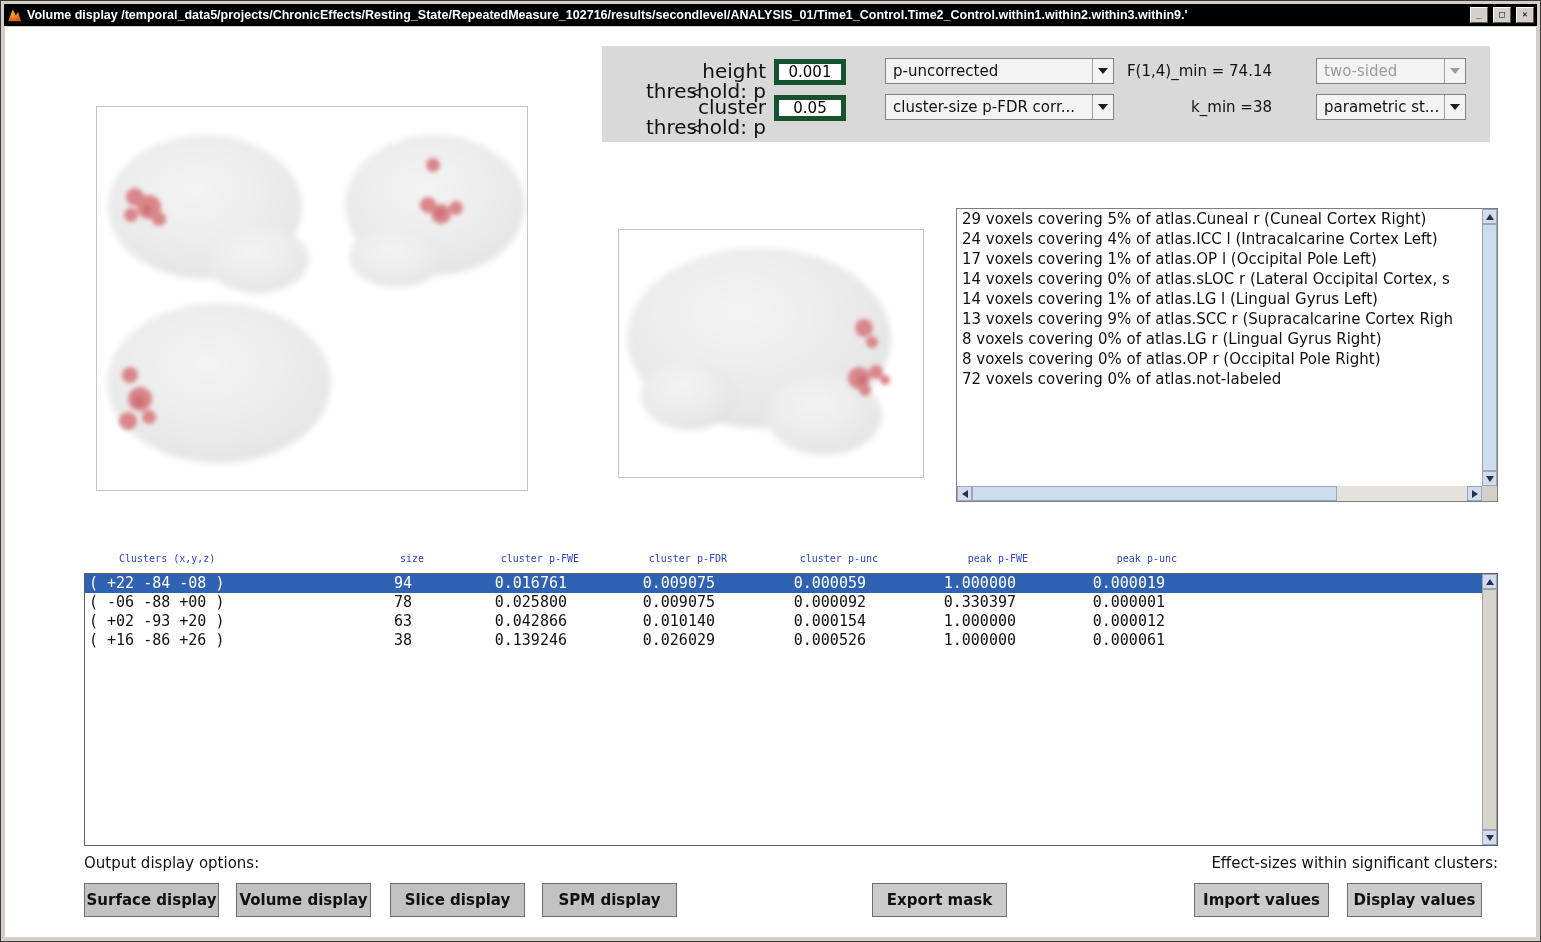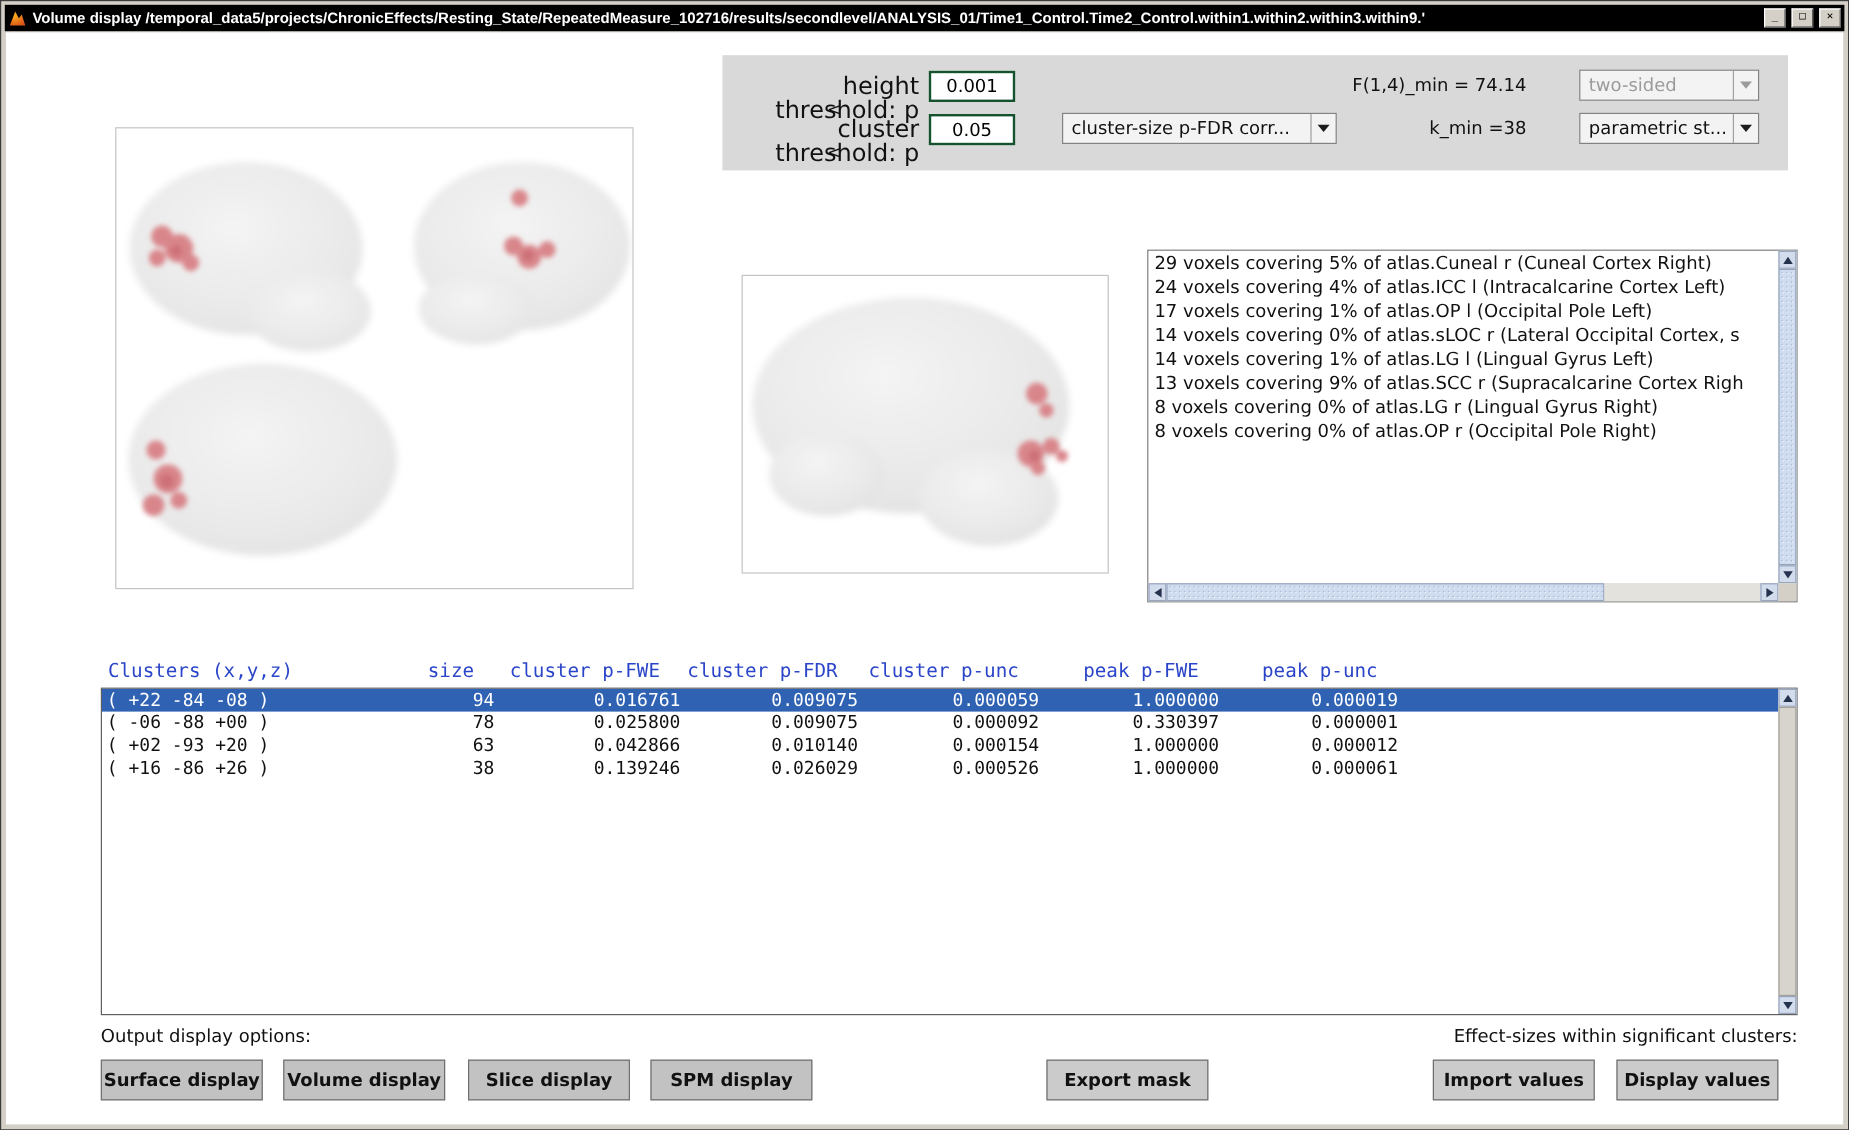--- a/index.html
+++ b/index.html
@@ -22,21 +22,21 @@
              font-family:"DejaVu Sans Mono", monospace; }
   
   .content { position:absolute; left:4px; top:26px; right:4px; bottom:4px; background:#fff; }
   .content > * { position:absolute; }
   
   .panel { left:597px; top:19px; width:888px; height:96px; background:#d9d9d9; }
   .panel > * { position:absolute; }
   .plabel { left:0; width:164px; text-align:right; height:20px; line-height:20px;
             font-size:20px; color:#111; }
   .lt { left:85px; width:16px; text-align:center; font-size:14px; color:#111; }
-  .tin { left:172px; width:72px; height:26px; background:#fff; border:2px solid #14532d;
+  .tin { left:172px; width:72px; height:26px; background:#fff; border:5px solid #14532d;
          text-align:center; font-size:15px; font-family:"DejaVu Sans", sans-serif; }
   .dd { left:283px; width:229px; height:26px; background:#f3f3f3; border:1px solid #828282;
         display:flex; align-items:center; cursor:default; }
   .dd-label { flex:1; padding:0 7px; font-size:15px; white-space:nowrap; overflow:hidden; color:#111; }
   .dd-arrowbox { width:21px; height:100%; border-left:1px solid #a0a0a0;
                  display:flex; align-items:center; justify-content:center; flex:none; }
   .dd-tri { width:0; height:0; border-style:solid; border-width:6px 5px 0 5px;
             border-color:#1c1c1c transparent transparent transparent; }
   .dd.disabled .dd-label { color:#9b9b9b; }
   .dd.disabled .dd-tri { border-color:#9b9b9b transparent transparent transparent; }
@@ -67,22 +67,22 @@
       background-size:4px 4px; background-position:0 0,1px 1px; }
   .sb-thumb.grow { flex:1; }
   .sb-track { flex:1; background:#e4e2dd; }
   .sb-corner { position:absolute; right:0; bottom:0; width:15px; height:15px; background:#d4d0c8; }
   .tri { width:0; height:0; border-style:solid; }
   .tri-up    { border-width:0 4px 6px 4px; border-color:transparent transparent #24324e transparent; }
   .tri-down  { border-width:6px 4px 0 4px; border-color:#24324e transparent transparent transparent; }
   .tri-left  { border-width:4px 6px 4px 0; border-color:transparent #24324e transparent transparent; }
   .tri-right { border-width:4px 0 4px 6px; border-color:transparent transparent transparent #24324e; }
   
-  .theader { left:63px; top:520px; width:1398px; height:24px; display:flex;
-             font-family:"DejaVu Sans Mono", monospace; font-size:16px; line-height:24px;
+  .theader { left:92px; top:520px; width:1398px; height:24px; display:flex;
+             font-family:"DejaVu Sans Mono", monospace; font-size:10px; line-height:24px;
              color:#2b45c8; white-space:nowrap; }
   .tablebox { left:79px; top:546px; width:1414px; height:273px; background:#fff;
               border:1px solid #5f5f5f; }
   .trows { position:absolute; left:0; top:0; right:15px; bottom:0; overflow:hidden; }
   .trow { display:flex; height:19px; line-height:19px;
           font-family:"DejaVu Sans Mono", monospace; font-size:15px; color:#111;
           white-space:nowrap; cursor:default; }
   .trow.selected { background:#2f62b2; color:#fff; }
   .c0 { width:240px; padding-left:4px; text-align:left; }
   .theader .c0 { padding-left:22px; }
@@ -116,20 +116,26 @@
     <span class="win-btn">□</span>
     <span class="win-btn">✕</span>
   </div>
 
   <div class="content">
 
     <div class="panel">
       <span class="plabel" style="top:15px">height threshold: p</span>
       <span class="lt" style="top:38px">&lt;</span>
       <input class="tin" style="top: 13px;" value="0.001">
+      <div class="dd" style="top:12px">
+        <span class="dd-label">p-uncorrected</span>
+        <span class="dd-arrowbox">
+            <i class="dd-tri"></i>
+          </span>
+      </div>
       <span class="stat" style="top:15px">F(1,4)_min = 74.14</span>
       <div class="dd right disabled" style="top:12px">
         <span class="dd-label">two-sided</span>
         <span class="dd-arrowbox">
             <i class="dd-tri"></i>
           </span>
       </div>
 
       <span class="plabel" style="top:51px">cluster threshold: p</span>
       <span class="lt" style="top:74px">&lt;</span>
@@ -226,20 +232,21 @@
     <div class="listbox">
       <div class="list-items">
         <div class="list-item">29 voxels covering 5% of atlas.Cuneal r (Cuneal Cortex Right)</div>
         <div class="list-item">24 voxels covering 4% of atlas.ICC l (Intracalcarine Cortex Left)</div>
         <div class="list-item">17 voxels covering 1% of atlas.OP l (Occipital Pole Left)</div>
         <div class="list-item">14 voxels covering 0% of atlas.sLOC r (Lateral Occipital Cortex, s</div>
         <div class="list-item">14 voxels covering 1% of atlas.LG l (Lingual Gyrus Left)</div>
         <div class="list-item">13 voxels covering 9% of atlas.SCC r (Supracalcarine Cortex Righ</div>
         <div class="list-item">8 voxels covering 0% of atlas.LG r (Lingual Gyrus Right)</div>
         <div class="list-item">8 voxels covering 0% of atlas.OP r (Occipital Pole Right)</div>
+        <div class="list-item">72 voxels covering 0% of atlas.not-labeled</div>
       </div>
       <div class="sbar vbar">
         <div class="sb-btn">
             <i class="tri tri-up"></i>
           </div>
         <div class="sb-thumb grow"></div>
         <div class="sb-btn">
             <i class="tri tri-down"></i>
           </div>
       </div>

